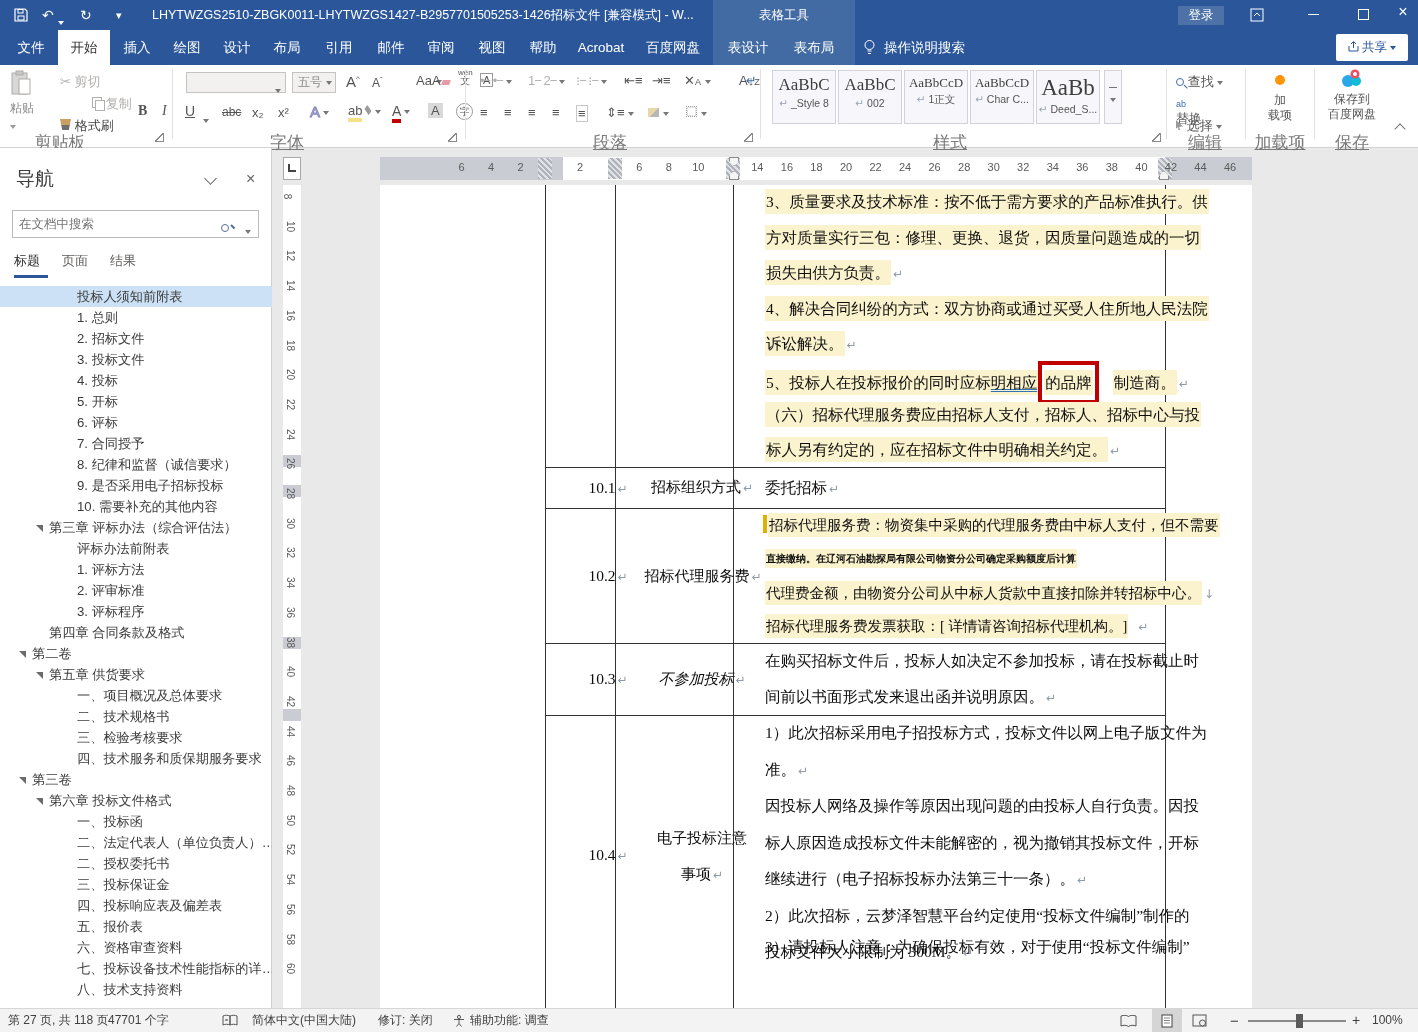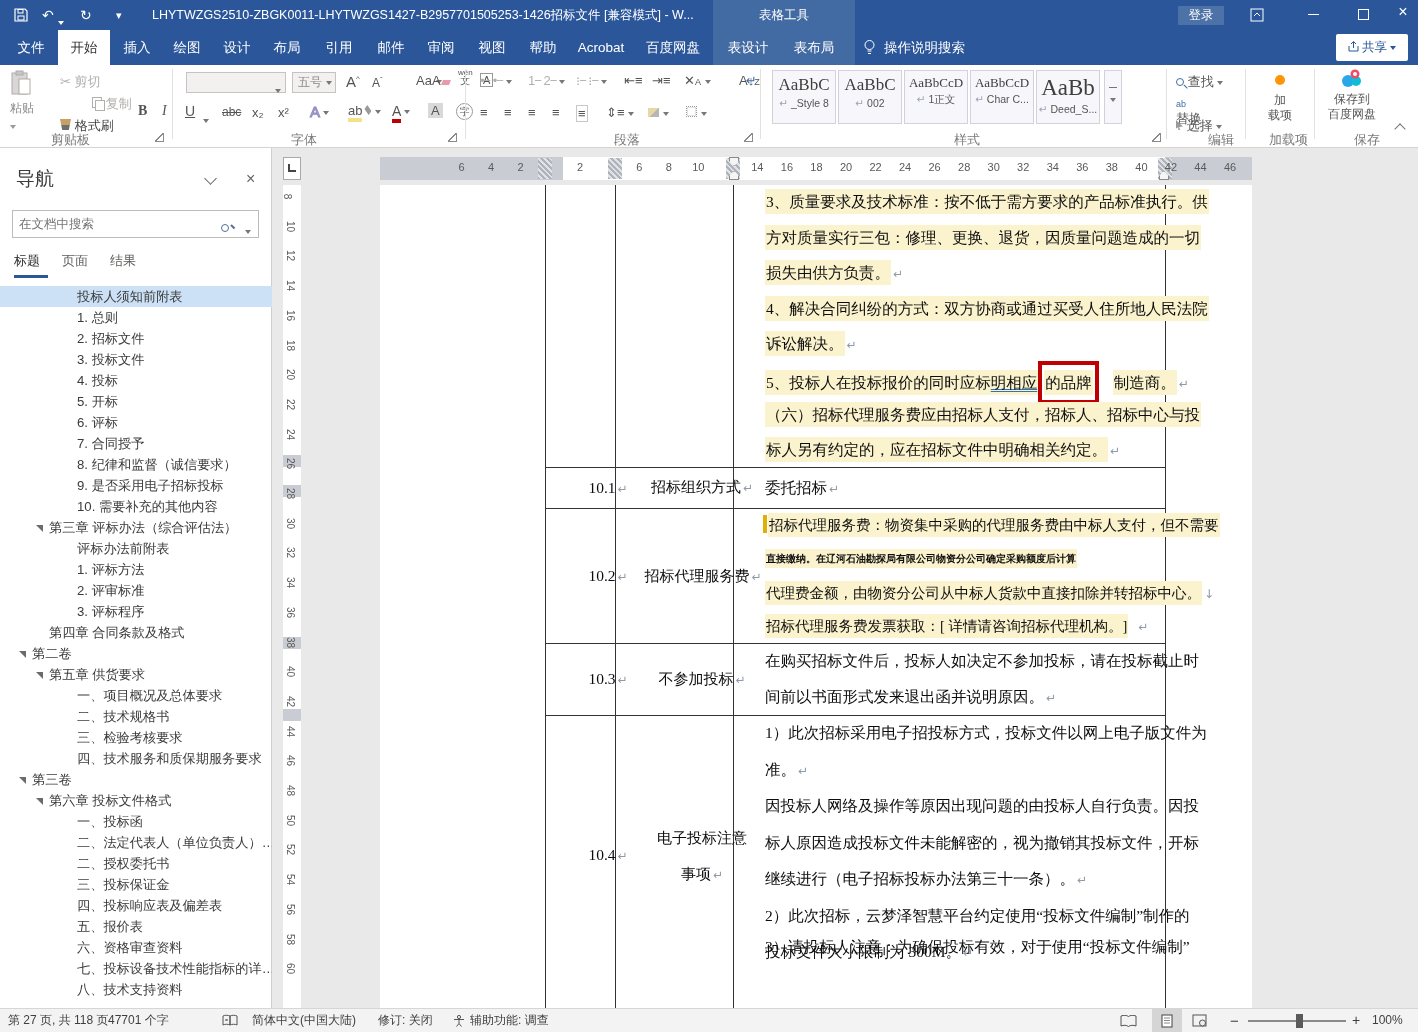--- a/index.html
+++ b/index.html
@@ -19,21 +19,21 @@
   
   #tabrow { left:0; top:30px; width:1418px; height:35px; background:#2b579a; }
   .rtab { position:absolute; top:0; height:35px; line-height:35px; color:#fff; font-size:13.5px; text-align:center; }
   .rtab.active { background:#fff; color:#333; }
   #ctx-tabs-bg { position:absolute; left:713px; top:0; width:142px; height:35px; background:#436ba3; }
   #share-btn { position:absolute; right:10px; top:4px; width:72px; height:27px; background:#fff; color:#2b579a;
     font-size:12.5px; line-height:27px; text-align:center; border-radius:2px; }
 
   
   #ribbon { left:0; top:65px; width:1418px; height:83px; background:#fff; border-bottom:1px solid #d5d2cf; }
-  .grp-label { position:absolute; top:66px; font-size:13px; color:#7a7a7a; text-align:right; }
+  .grp-label { position:absolute; top:66px; font-size:17px; color:#7a7a7a; text-align:center;text-decoration:underline; }
   .grp-sep { position:absolute; top:4px; width:1px; height:70px; background:#e3e1df; }
   .launcher { position:absolute; top:68px; width:9px; height:9px; border-right:1px solid #8a8a8a; border-bottom:1px solid #8a8a8a;
     background:linear-gradient(135deg,transparent 46%,#8a8a8a 46%,#8a8a8a 58%,transparent 58%); }
   .ric { position:absolute; font-size:13px; color:#555; }
   .ric.dis { color:#b2b0ae; }
   .tri-dn { display:inline-block; width:0; height:0; border-left:3px solid transparent; border-right:3px solid transparent;
     border-top:4px solid #777; vertical-align:middle; }
   .combo { position:absolute; height:21px; border:1px solid #c6c4c2; background:#f2f1f0; color:#8a8886; font-size:12px; line-height:19px; padding-left:5px; }
   .stylecard { position:absolute; top:5px; width:64px; height:54px; background:#f7f6fb; border:1px solid #d4d1dd; text-align:center; overflow:hidden; }
   .stylecard .prev { display:block; margin-top:4px; color:#3e3e3e; font-family:"Liberation Serif",serif; white-space:nowrap; }
@@ -508,21 +508,21 @@
     <div class="dl" style="left:357px;top:282px;height:41px;line-height:41px;"><span>委托招标</span><span class="mk">↵</span></div>
 
     <div class="dl ctr" style="left:165px;top:373px;width:70px;height:36px;line-height:36px;"><span>10.2</span><span class="mk">↵</span></div>
     <div class="dl ctr" style="left:235px;top:373px;width:120px;height:36px;line-height:36px;font-size:15px;"><span>招标代理服务费</span><span class="mk">↵</span></div>
     <div class="dl" style="left:355px;top:323px;height:34px;line-height:34px;font-size:14.5px;"><span class="ybar"></span><span class="hl">招标代理服务费：物资集中采购的代理服务费由中标人支付，但不需要</span></div>
     <div class="dl" style="left:357px;top:357px;height:34px;line-height:34px;font-size:10px;font-weight:bold;"><span class="hl">直接缴纳。在辽河石油勘探局有限公司物资分公司确定采购额度后计算</span></div>
     <div class="dl" style="left:357px;top:391px;height:34px;line-height:34px;font-size:14.5px;"><span class="hl">代理费金额，由物资分公司从中标人货款中直接扣除并转招标中心。</span><span class="mk">↓</span></div>
     <div class="dl" style="left:357px;top:424px;height:34px;line-height:34px;font-size:14.5px;"><span class="hl">招标代理服务费发票获取：[ 详情请咨询招标代理机构。]</span><span class="mk" style="padding-left:10px;">↵</span></div>
 
     <div class="dl ctr" style="left:165px;top:476px;width:70px;height:36px;line-height:36px;"><span>10.3</span><span class="mk">↵</span></div>
-    <div class="dl ctr" style="left:235px;top:476px;width:118px;height:36px;line-height:36px;font-size:15px;"><span>不参加投标</span><span class="mk">↵</span></div>
+    <div class="dl ctr" style="left:235px;top:476px;width:118px;height:36px;line-height:36px;font-size:15px;font-style:italic;"><span>不参加投标</span><span class="mk">↵</span></div>
     <div class="dl" style="left:357px;top:494px;height:36px;line-height:36px;"><span>间前以书面形式发来退出函并说明原因。</span><span class="mk">↵</span></div>
     <div class="dl" style="left:357px;top:458px;height:36px;line-height:36px;"><span>在购买招标文件后，投标人如决定不参加投标，请在投标截止时</span></div>
 
     <div class="dl ctr" style="left:165px;top:652px;width:70px;height:36px;line-height:36px;"><span>10.4</span><span class="mk">↵</span></div>
     <div class="dl ctr" style="left:235px;top:635px;width:118px;height:36px;line-height:36px;font-size:15px;"><span>电子投标注意</span></div>
     <div class="dl ctr" style="left:235px;top:671px;width:118px;height:36px;line-height:36px;font-size:15px;"><span>事项</span><span class="mk">↵</span></div>
     <div class="dl" style="left:357px;top:530px;height:36px;line-height:36px;"><span>1）此次招标采用电子招投标方式，投标文件以网上电子版文件为</span></div>
     <div class="dl" style="left:357px;top:567px;height:36px;line-height:36px;"><span>准。</span><span class="mk">↵</span></div>
     <div class="dl" style="left:357px;top:603px;height:36px;line-height:36px;"><span>因投标人网络及操作等原因出现问题的由投标人自行负责。因投</span></div>
     <div class="dl" style="left:357px;top:640px;height:36px;line-height:36px;"><span>标人原因造成投标文件未能解密的，视为撤销其投标文件，开标</span></div>

